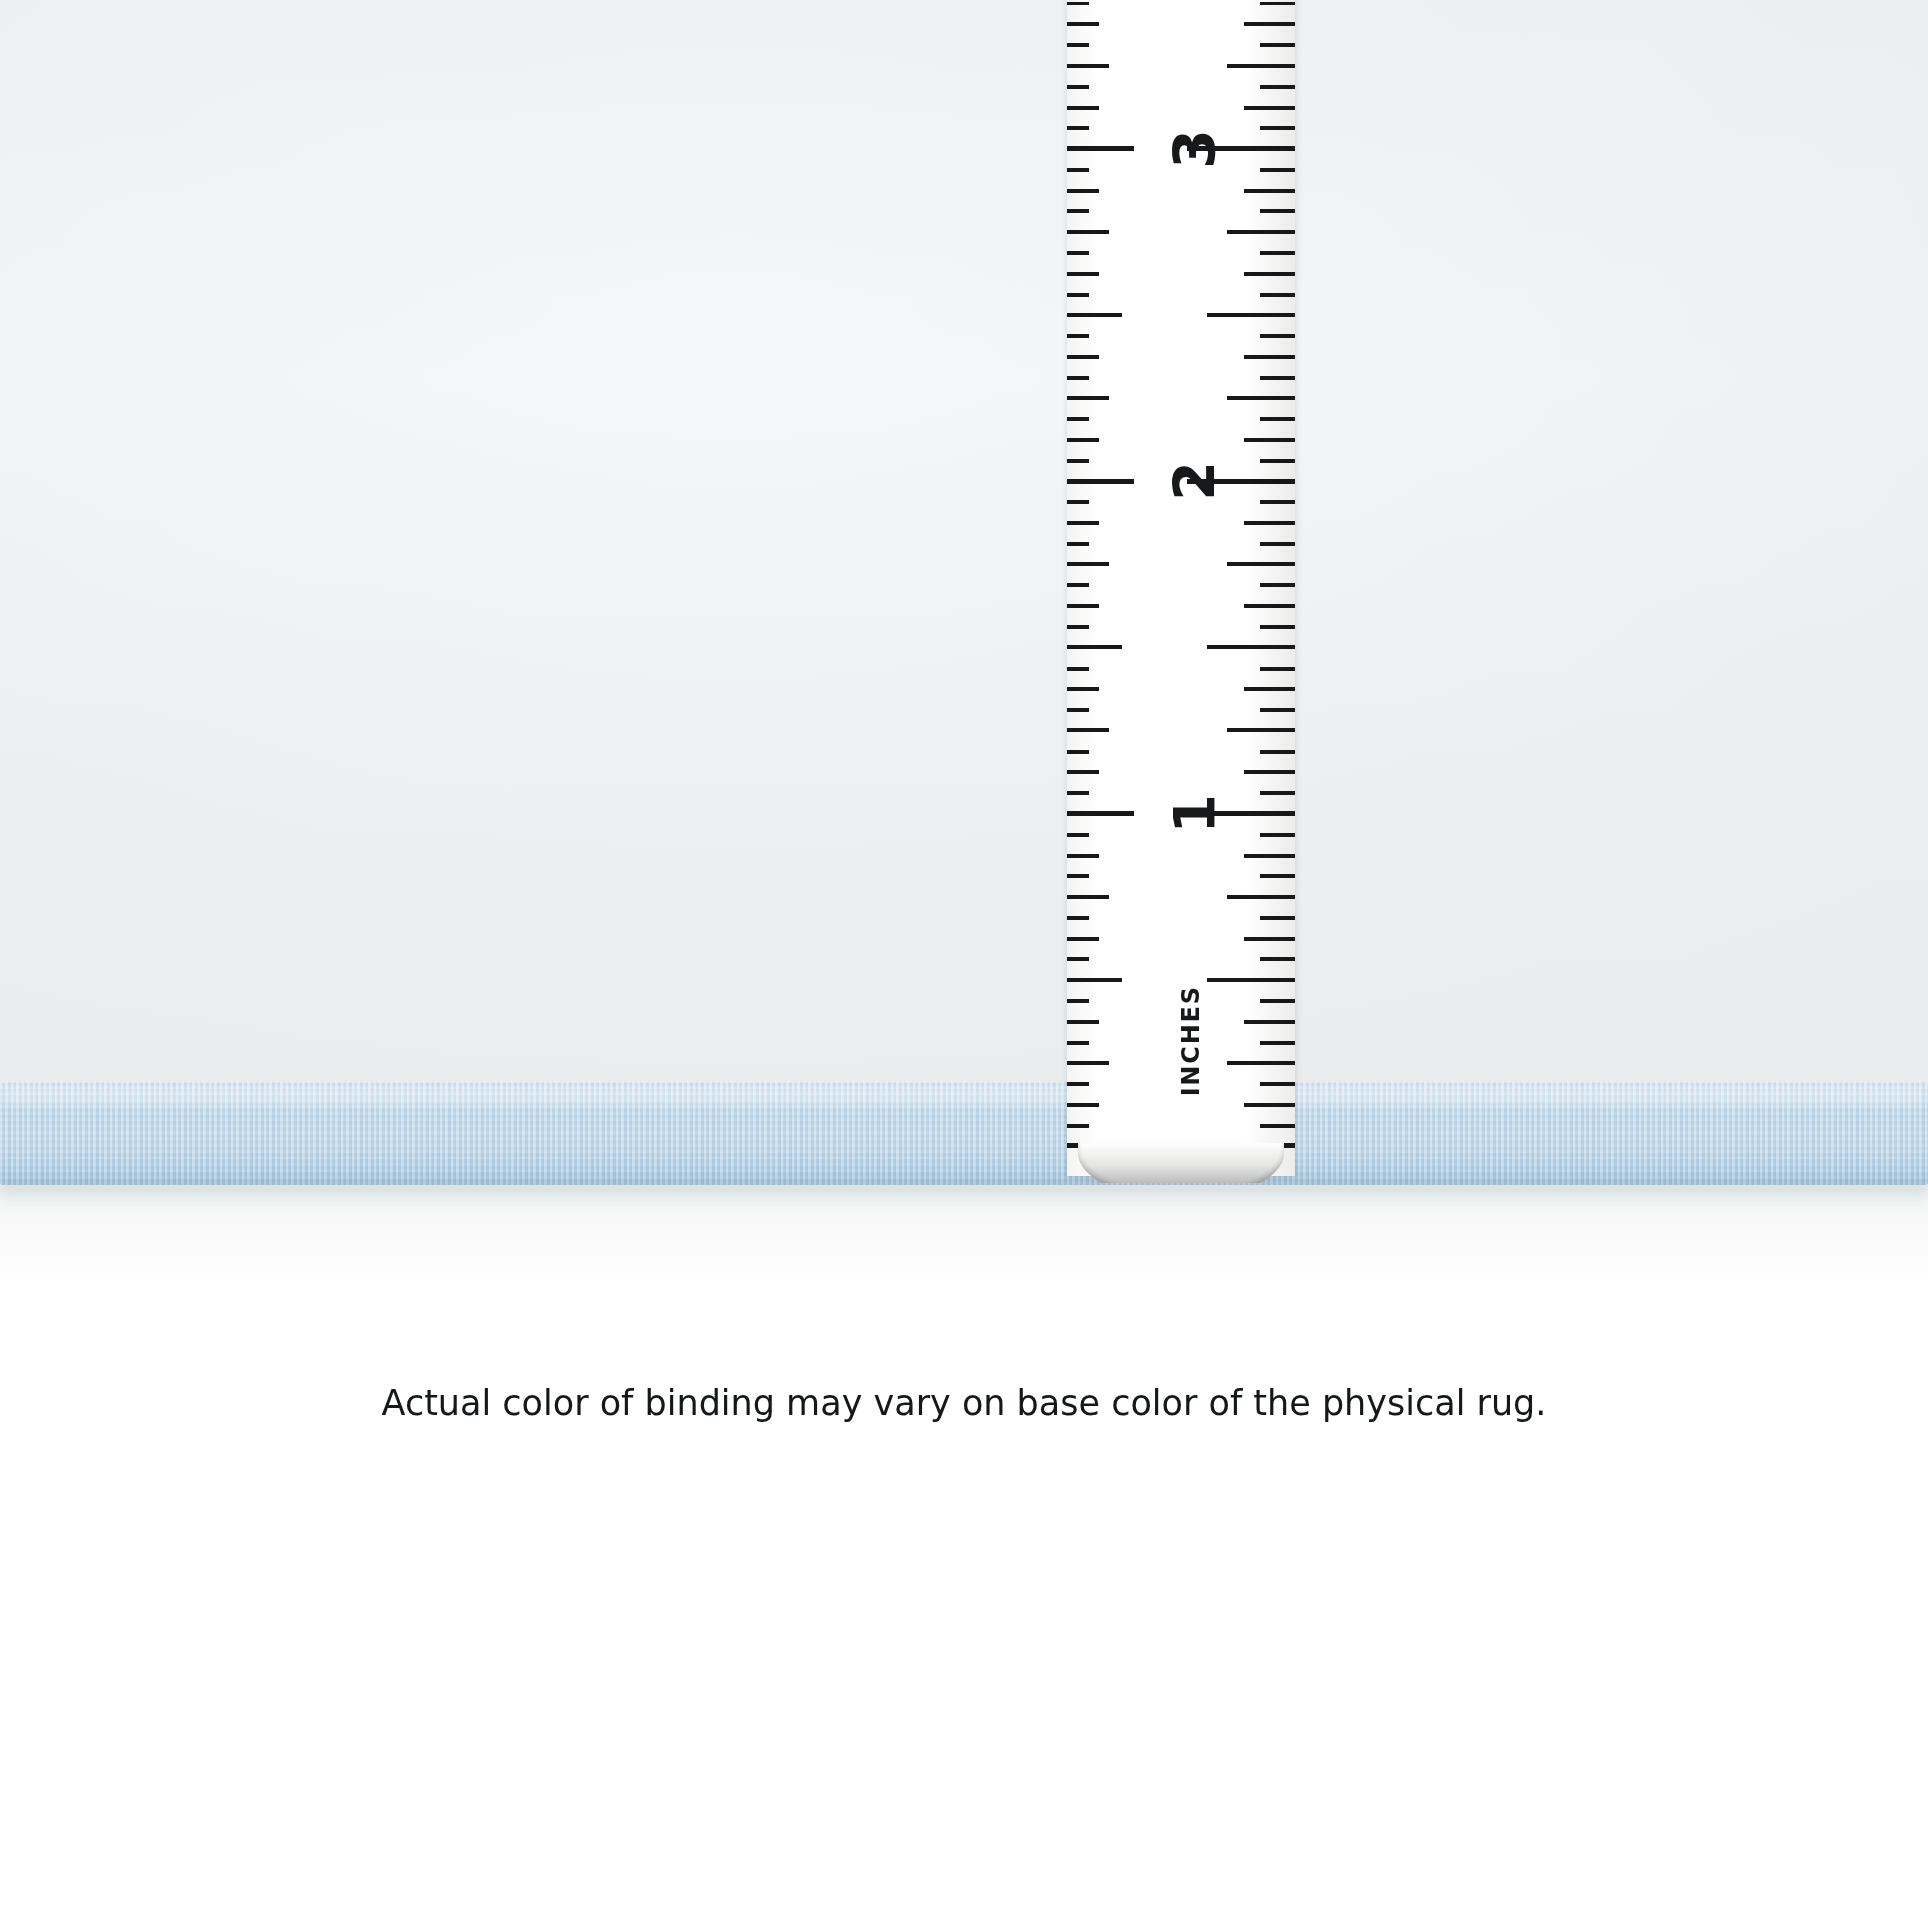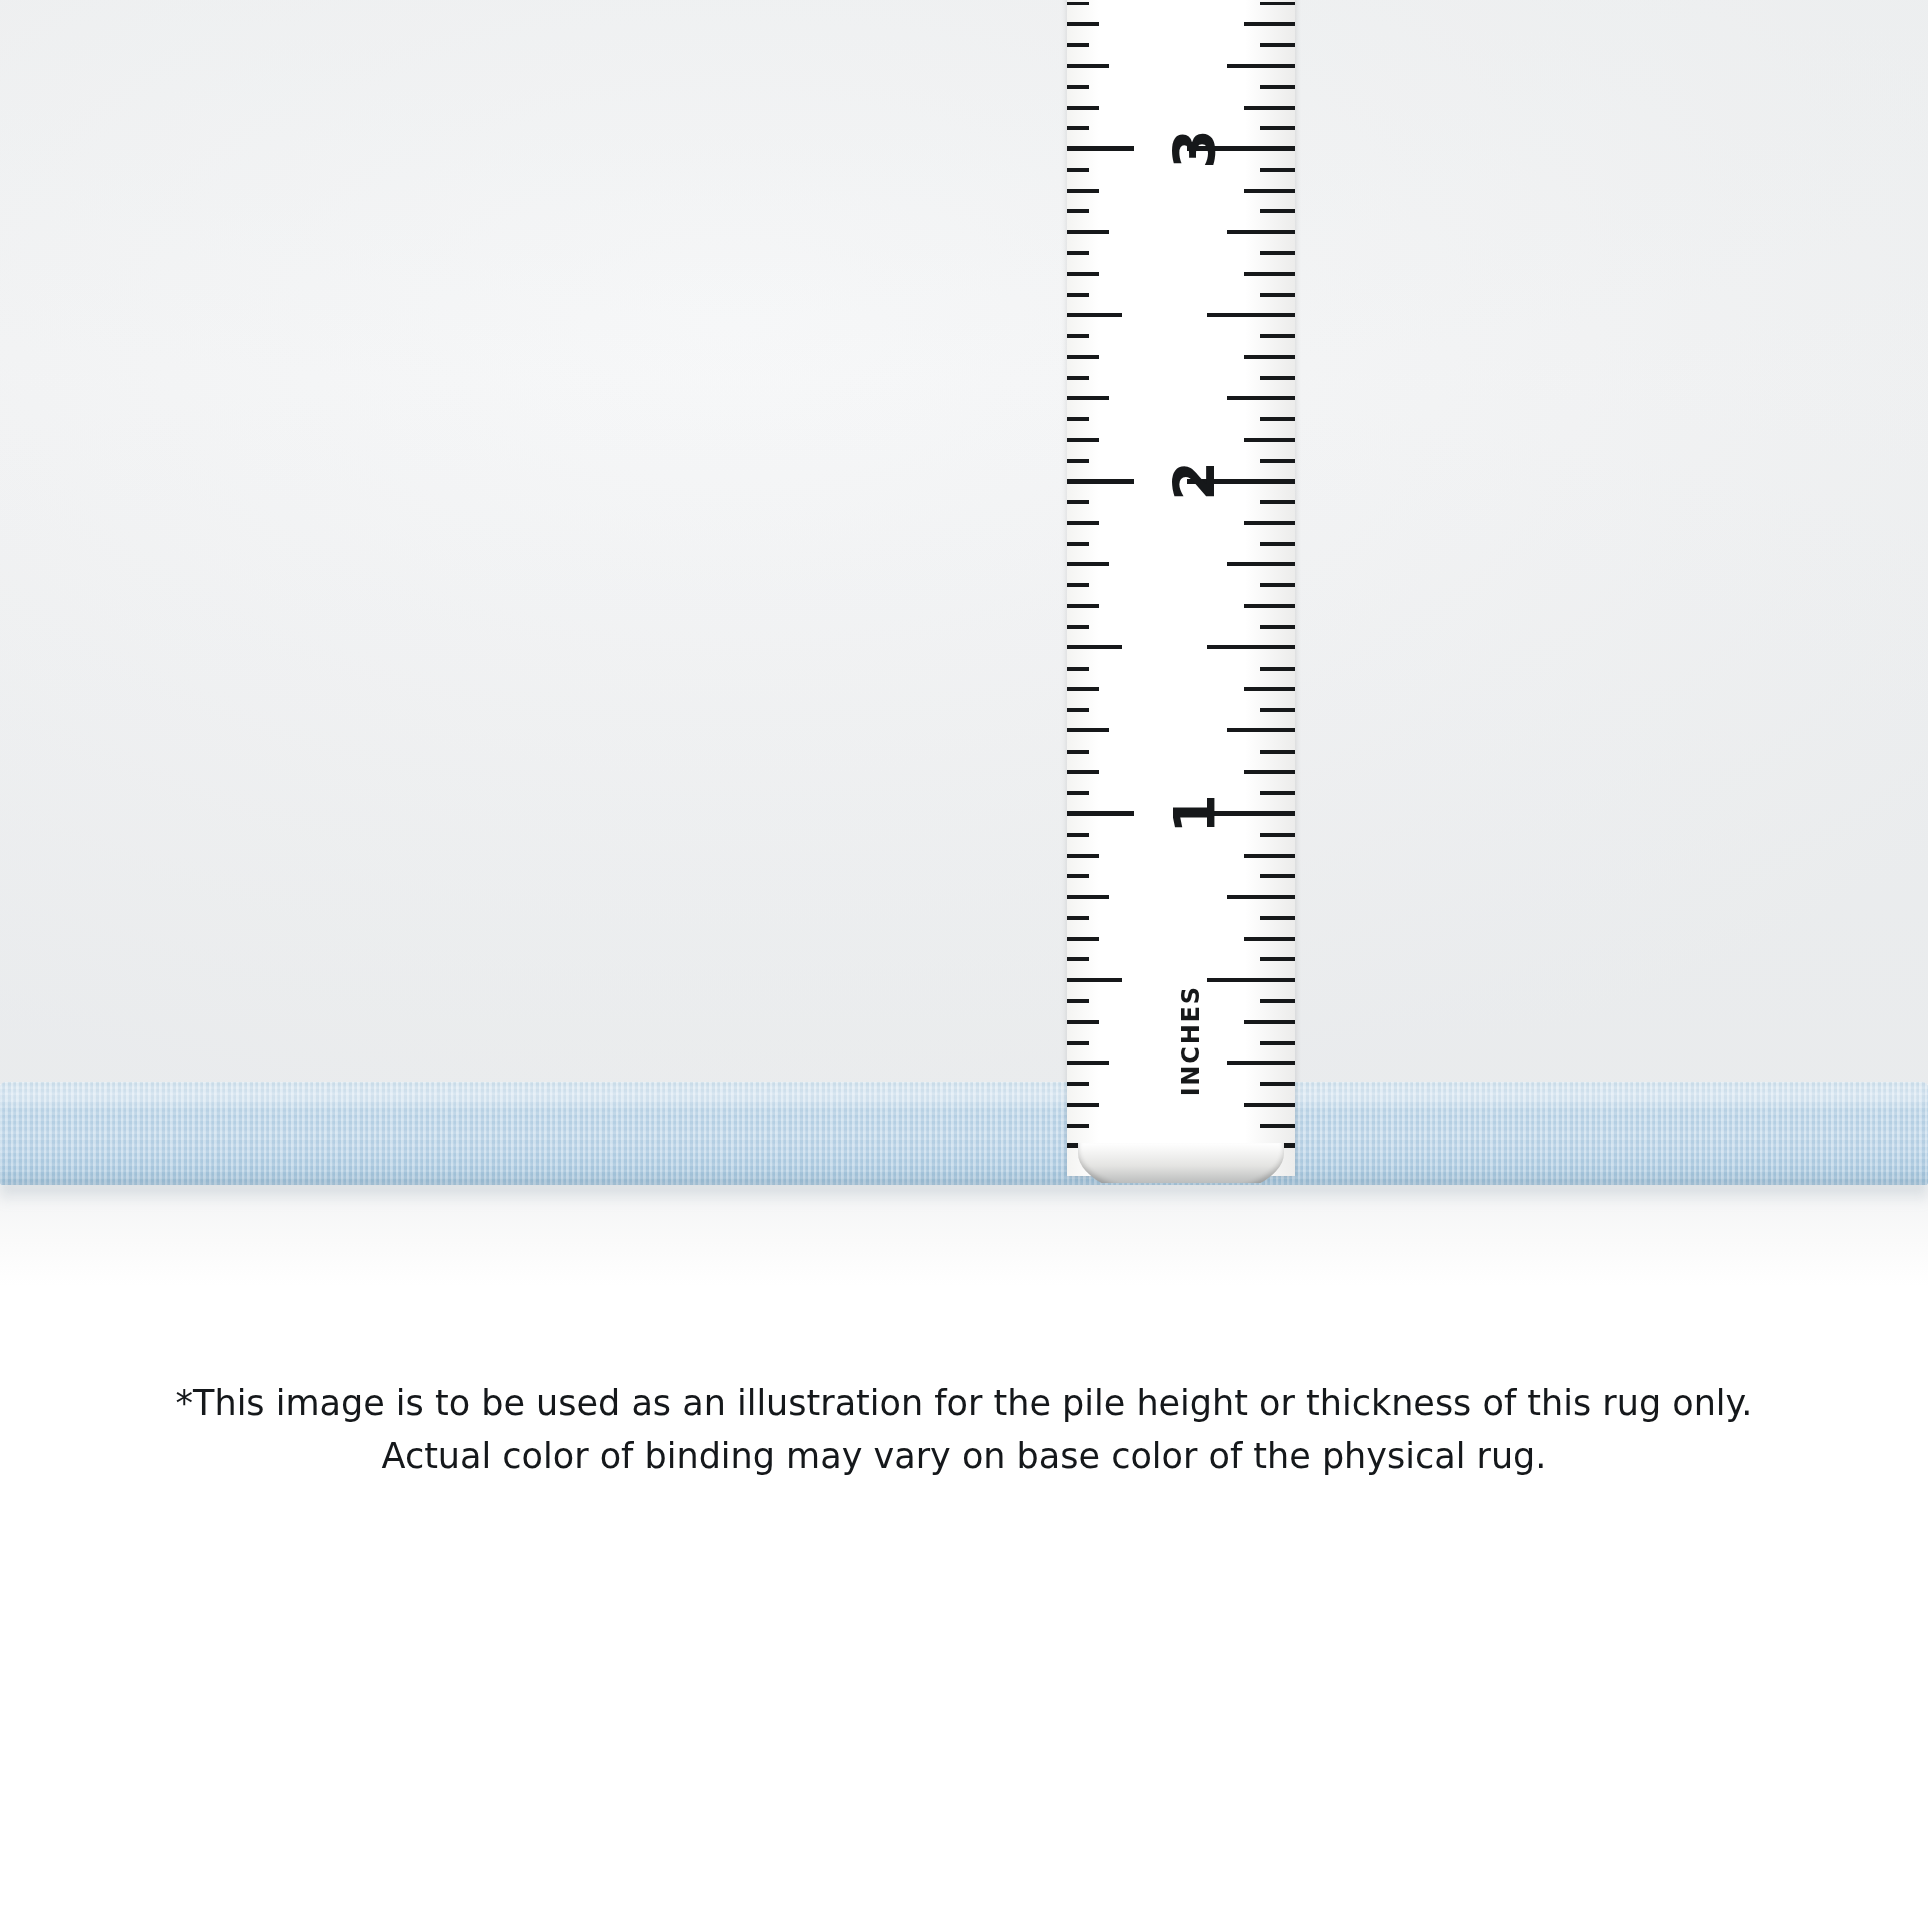--- a/index.html
+++ b/index.html
@@ -347,18 +347,17 @@
         </div>
     </div>
 
     <div class="ruler-tip">
       <div class="metal"></div>
     </div>
 
   </div>
 
   <div id="caption">
-    <span class="line">*This image is to be used as an illustration for the pile height or thickness of this rug only.</span>
     <span class="line">Actual color of binding may vary on base color of the physical rug.</span>
   </div>
 
 </div>
 
 
 </body></html>

